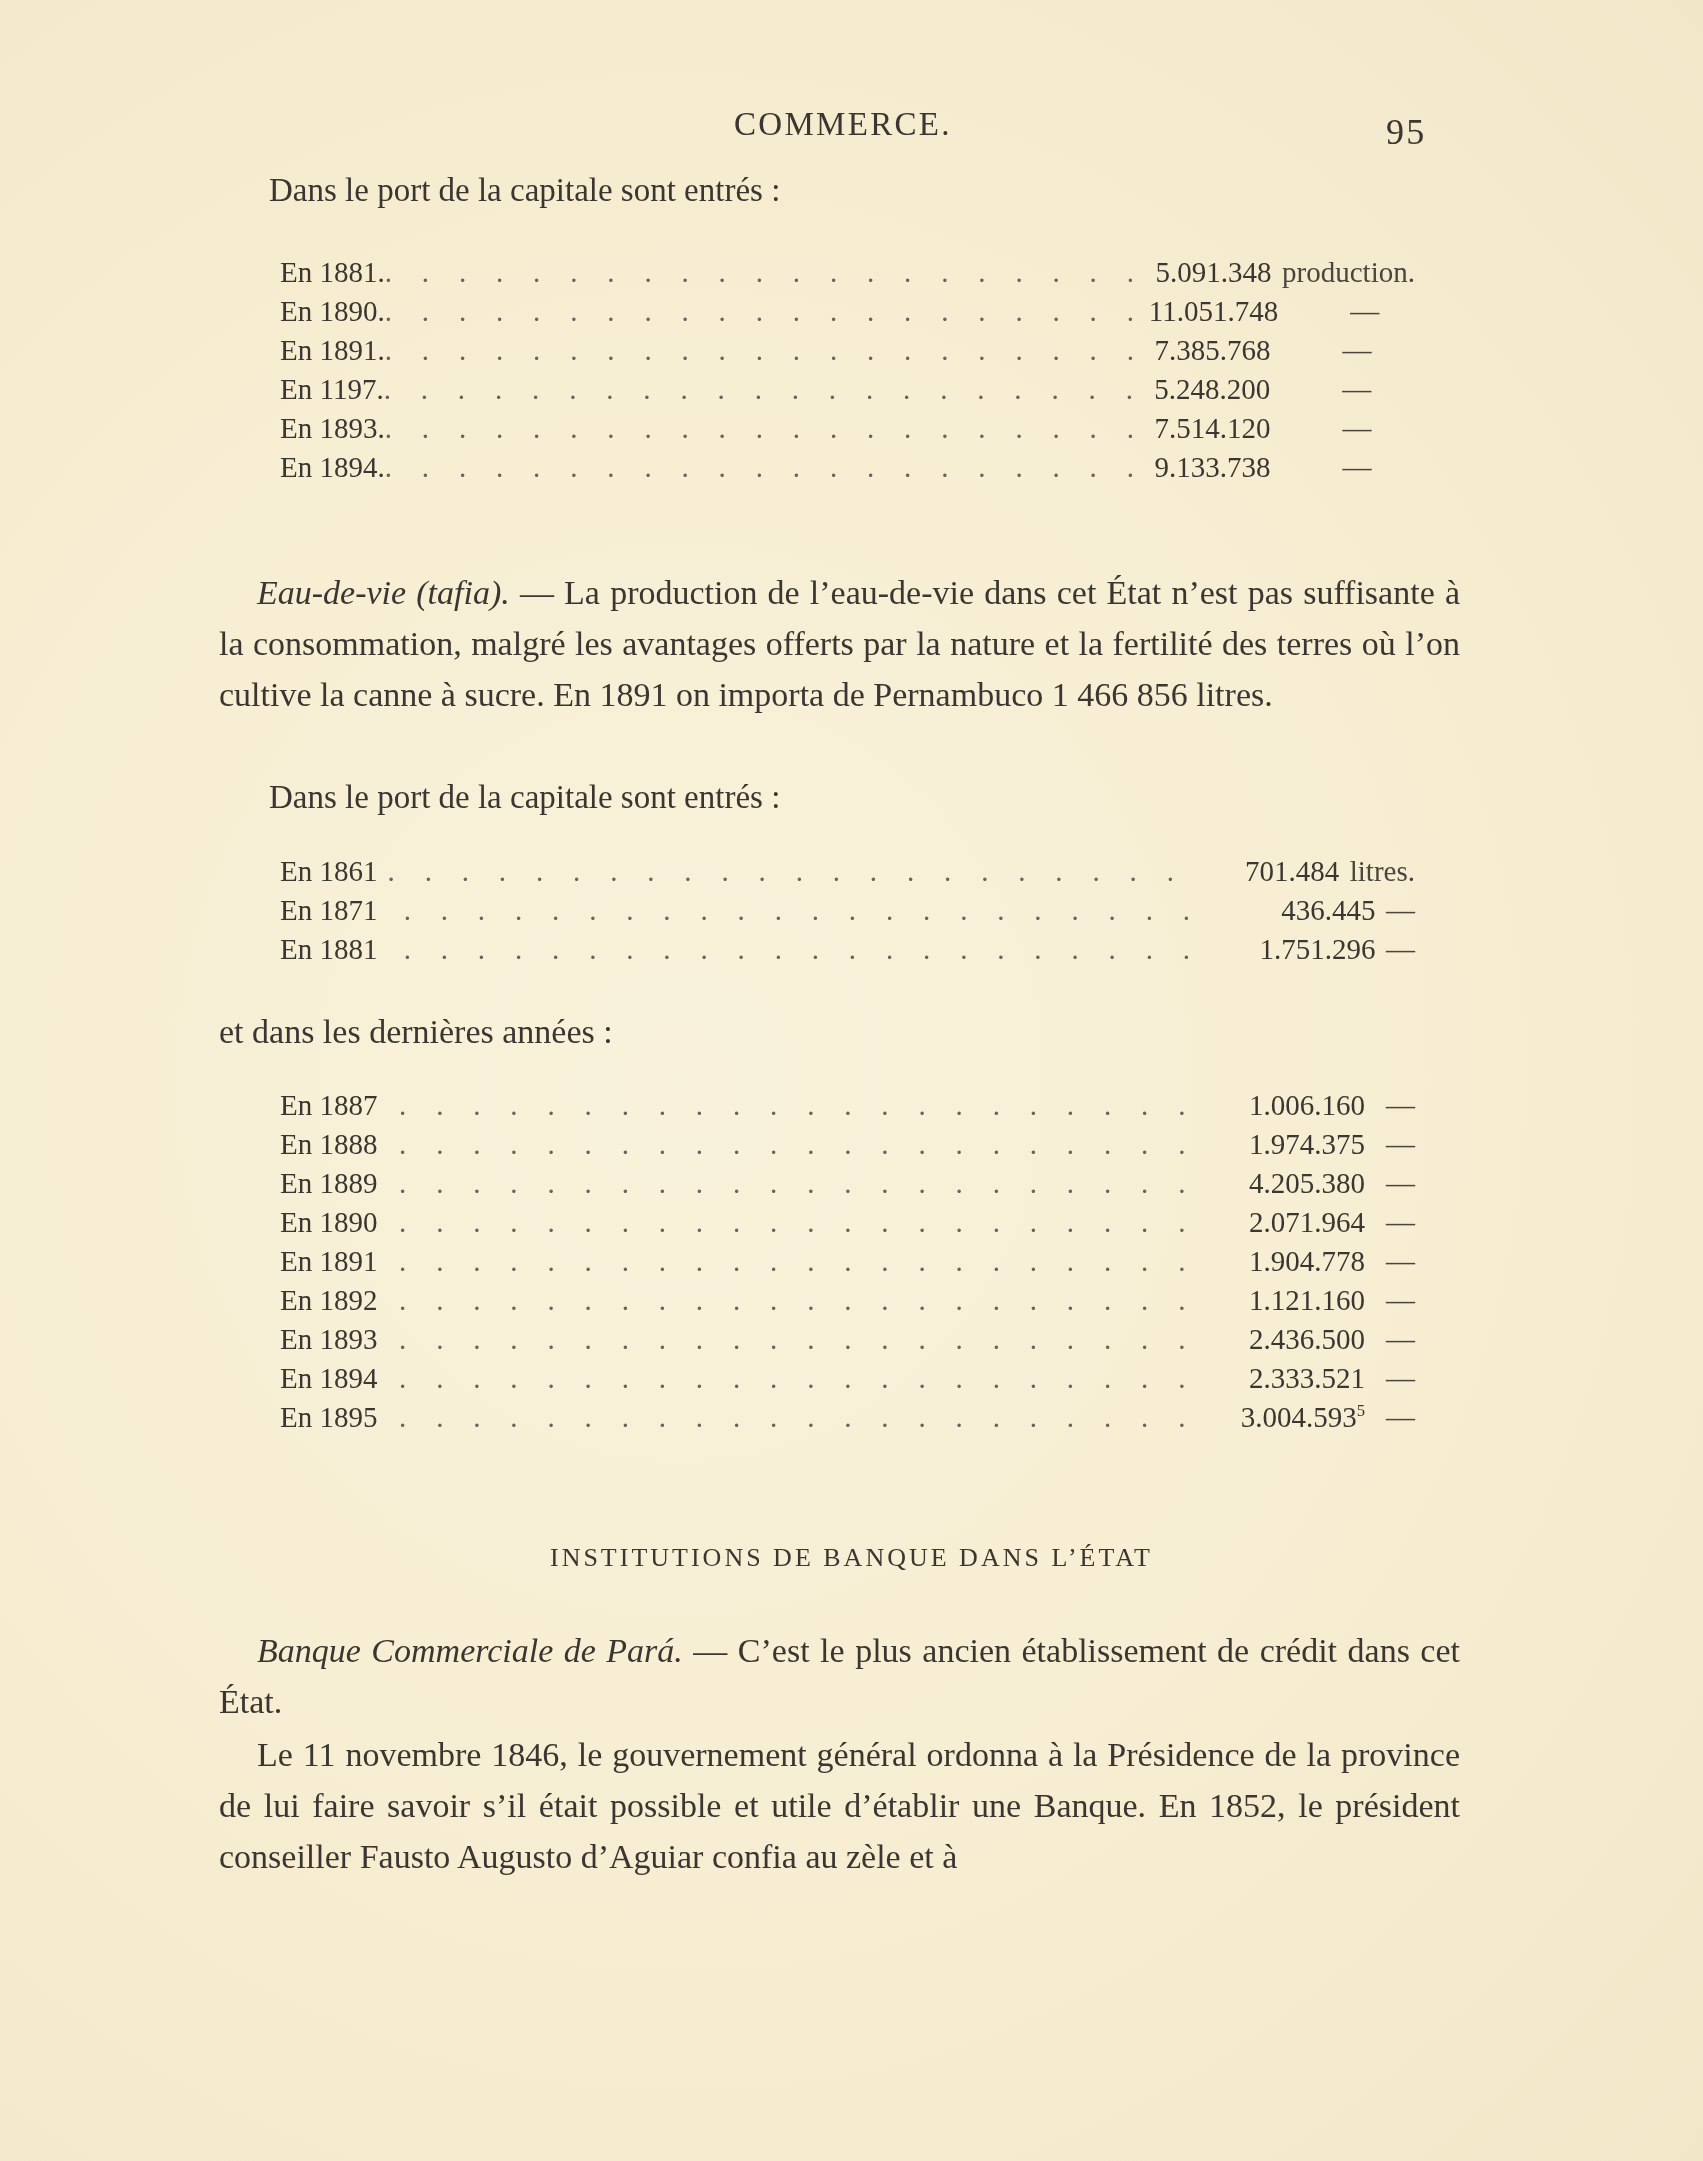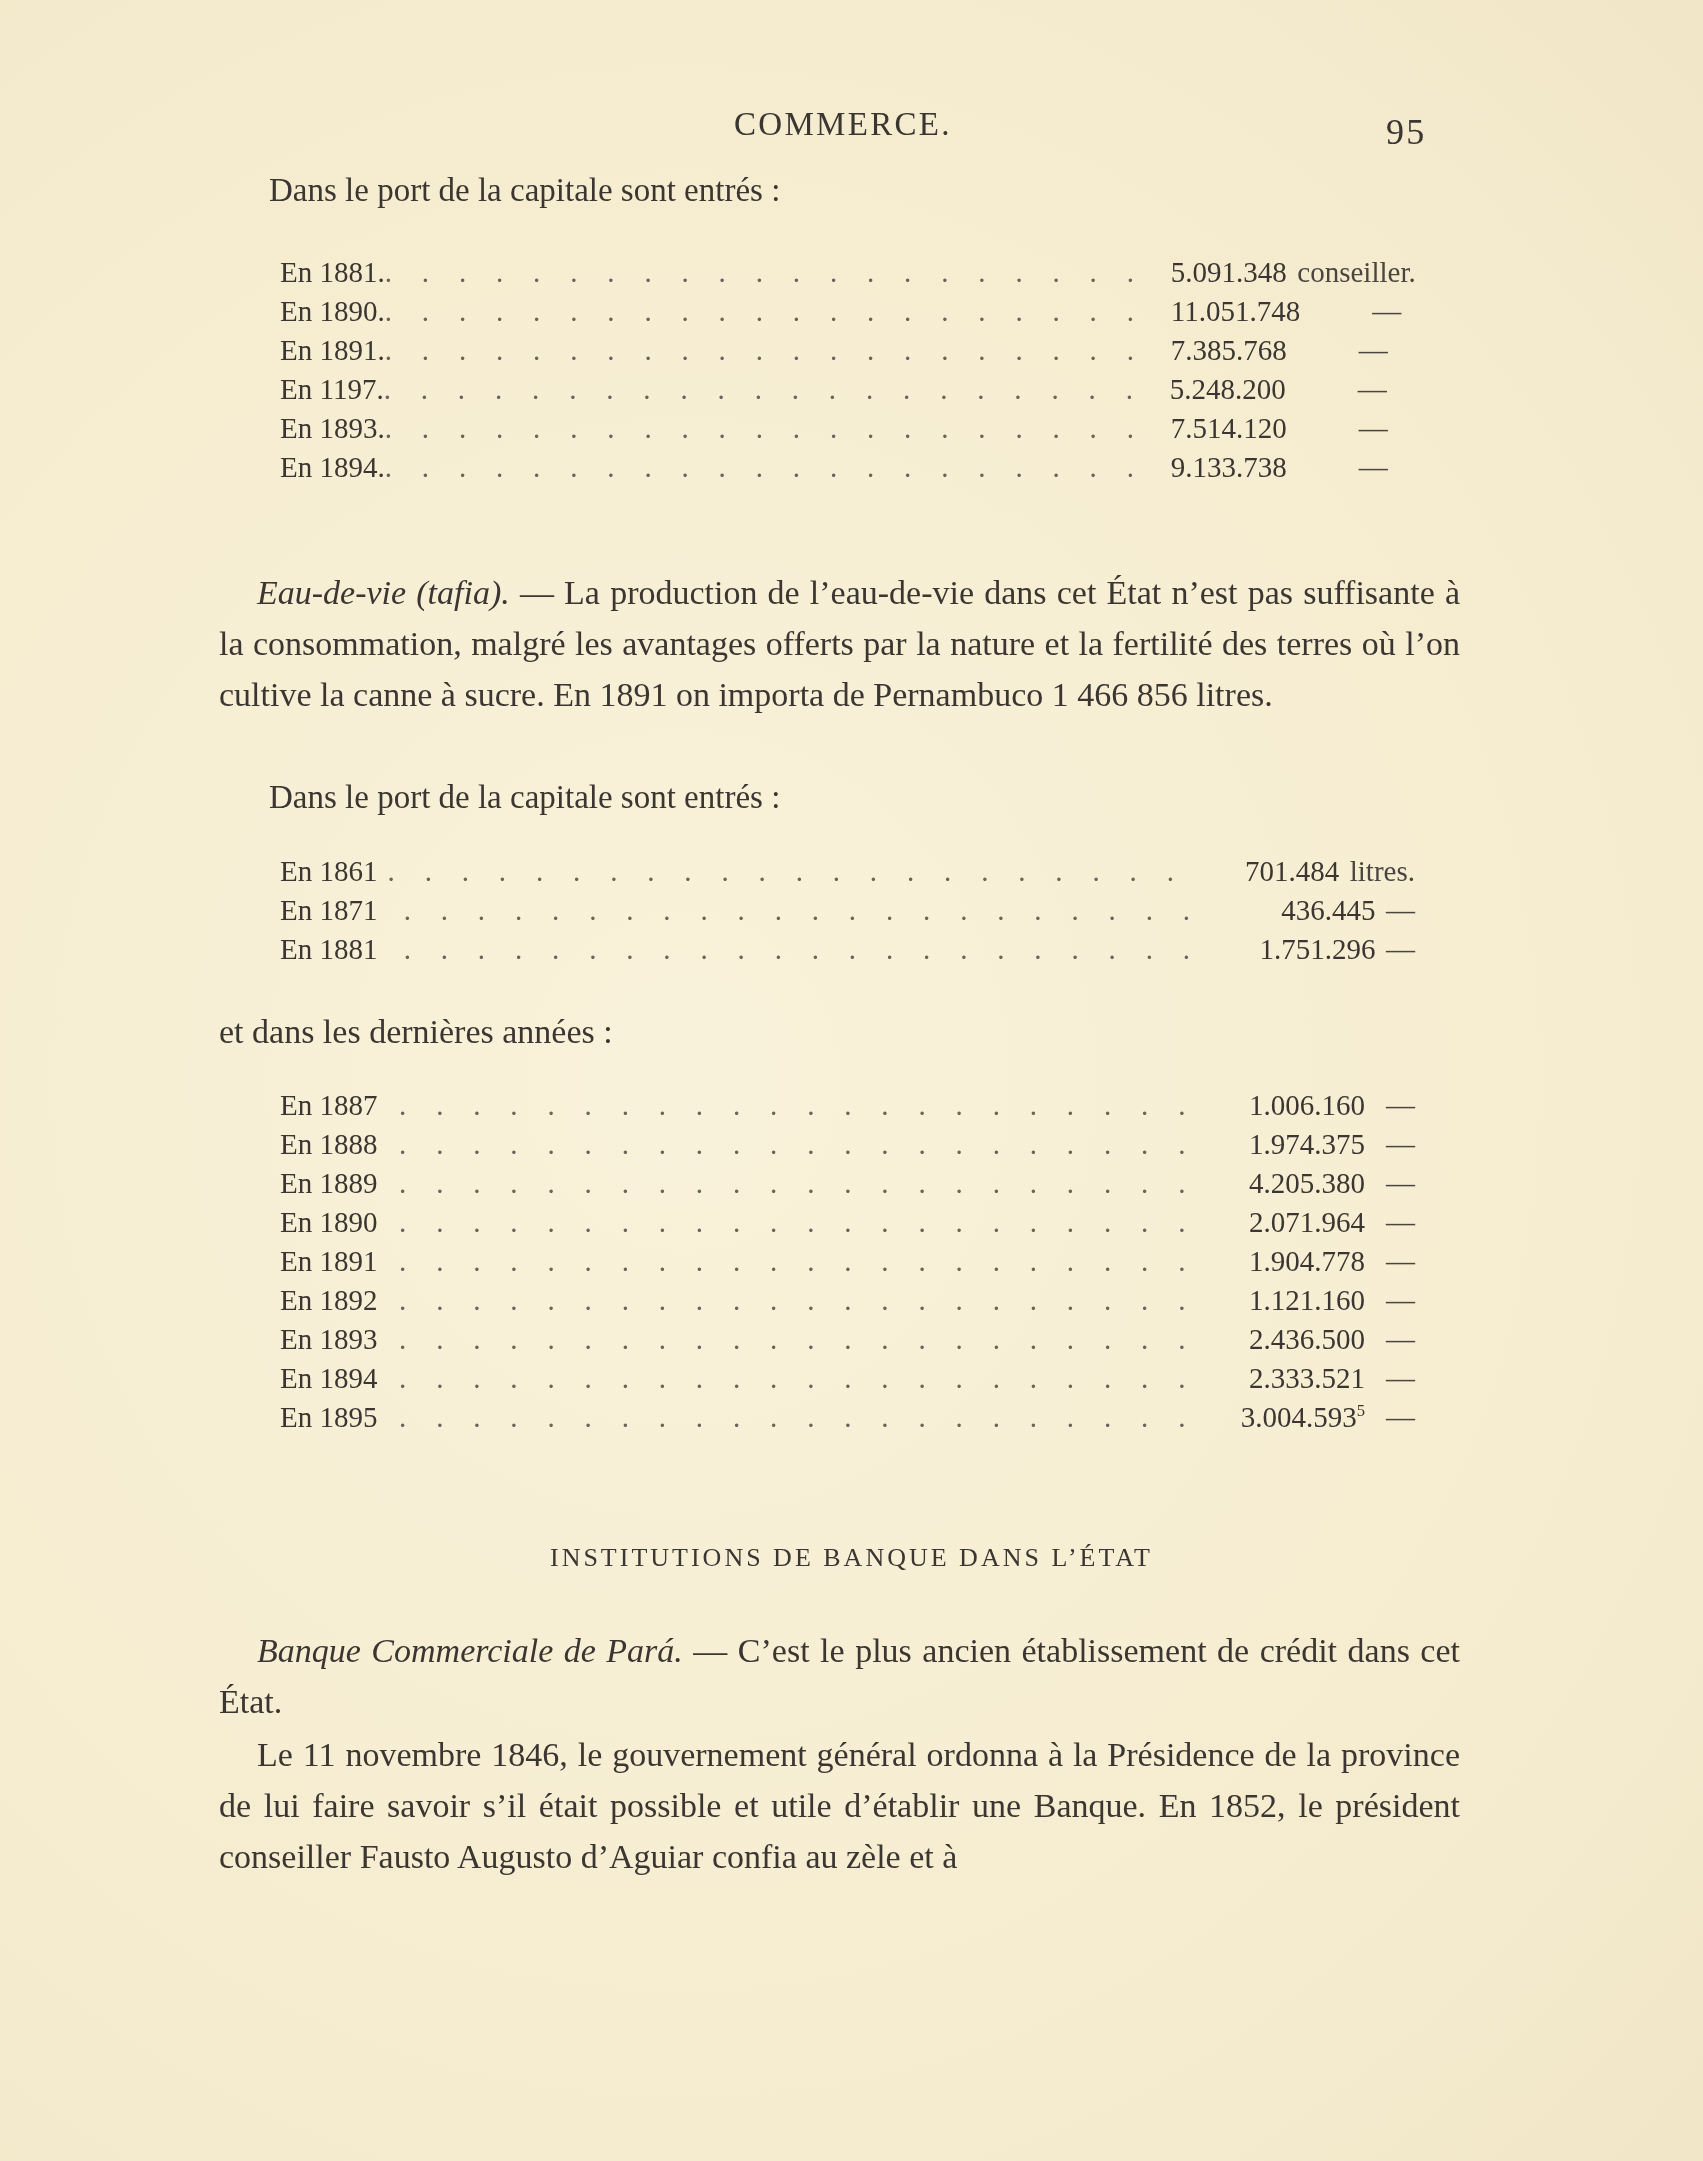--- a/index.html
+++ b/index.html
@@ -33,21 +33,21 @@
     display: flex; align-items: flex-end;
   }
   .row .year { width: 151px; white-space: nowrap; }
   .row .leader {
     flex: 0 0 auto; overflow: hidden; white-space: nowrap;
     letter-spacing: 11.3px; color: #6a645c;
   }
   .row .value { text-align: right; white-space: nowrap; }
   .row .unit { white-space: nowrap; color: #4a453f; }
   .t1 .leader { width: 764px; }
-  .t1 .value { width: 242px; margin-left: 22px; }
+  .t1 .value { width: 242px; }
   .t1 .unit { width: 144px; padding-left: 10.6px; text-align: left; }
   .t1 .unit.dash { padding-left: 72px; }
   .t2 .leader { width: 817px; }
   .t2 .value { width: 189px; }
   .t2 .unit { padding-left: 10.6px; }
   .t3 .leader { width: 817px; }
   .t3 .value { width: 189px; }
   .t3 .unit { padding-left: 21px; }
   .section-heading {
     position: absolute; top: 1543px; left: 0; width: 1703px;
@@ -66,21 +66,21 @@
   <span class="pageno">95</span>
 </div>
 
 <div class="lead" style="top:172px;">Dans le port de la capitale sont entrés :</div>
 
 <div class="table t1" style="top:250px;">
   <div class="row">
     <span class="year">En 1881.</span>
     <span class="leader">. . . . . . . . . . . . . . . . . . . . . . . . . . . . . . . . . . . . . . . .</span>
     <span class="value">5.091.348</span>
-    <span class="unit">conseiller.</span>
+    <span class="unit">production.</span>
   </div>
   <div class="row">
     <span class="year">En 1890.</span>
     <span class="leader">. . . . . . . . . . . . . . . . . . . . . . . . . . . . . . . . . . . . . . . .</span>
     <span class="value">11.051.748</span>
     <span class="unit dash">—</span>
   </div>
   <div class="row">
     <span class="year">En 1891.</span>
     <span class="leader">. . . . . . . . . . . . . . . . . . . . . . . . . . . . . . . . . . . . . . . .</span>

